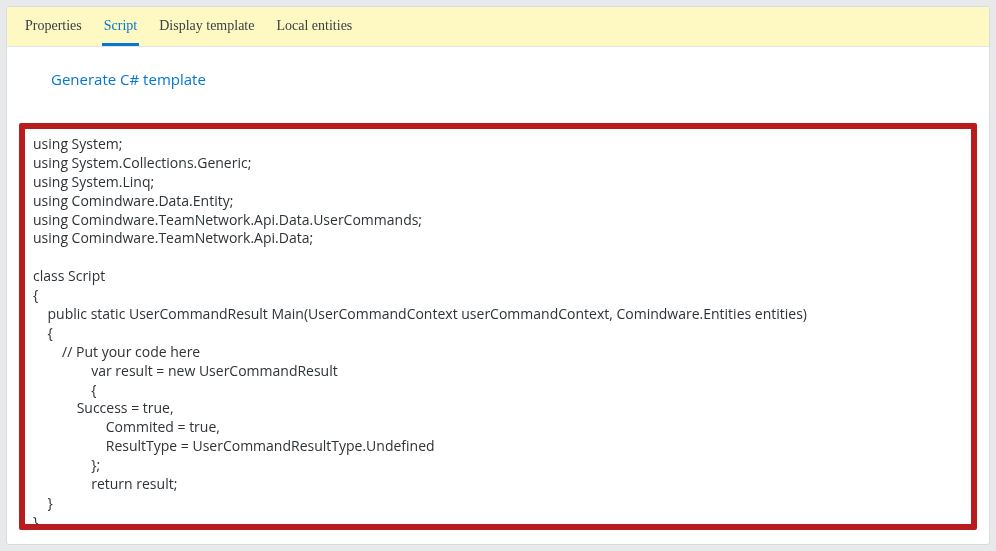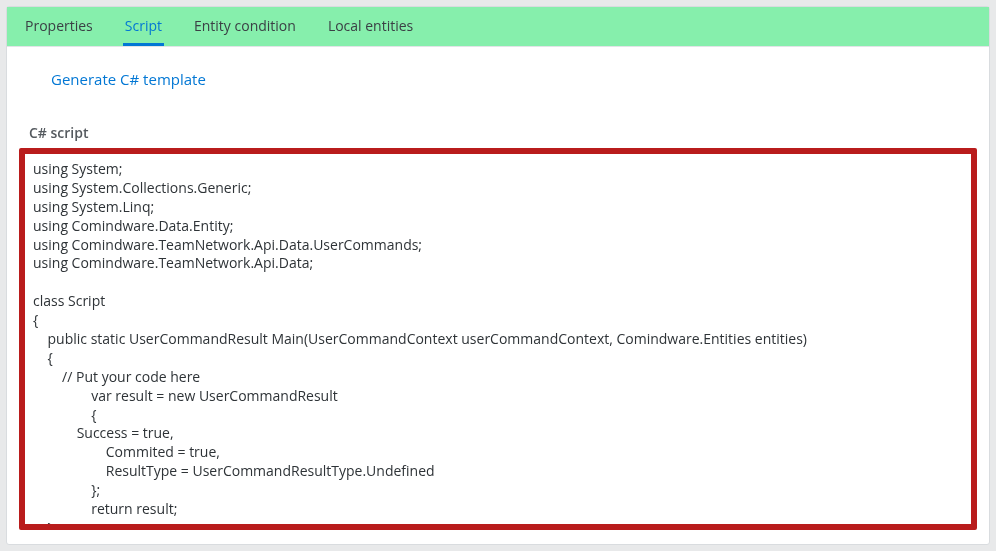--- a/index.html
+++ b/index.html
@@ -16,25 +16,26 @@
     border: 1px solid #d9dcdf;
     border-radius: 3px;
     width: 100%;
     height: 100%;
     display: flex;
     flex-direction: column;
   }
   .tabbar {
     display: flex;
     align-items: center;
-    gap: 28px;
+    gap: 18px;
     padding: 0 16px;
     height: 40px;
-    background: #86efac;
+    background: #fef9c3;
     border-bottom: 1px solid #e2e4e7;
+    font-family: Liberation Serif, serif;
   }
   .tab {
     font-size: 14px;
     color: #3b4045;
     cursor: pointer;
     padding: 10px 2px 8px 2px;
     border-bottom: 3px solid transparent;
     line-height: 18px;
   }
   .tab.active {
@@ -76,26 +77,25 @@
     background: #fff;
   }
 </style>
 </head>
 <body>
 
 <div class="panel">
   <div class="tabbar">
     <div class="tab">Properties</div>
     <div class="tab active">Script</div>
-    <div class="tab">Entity condition</div>
+    <div class="tab">Display template</div>
     <div class="tab">Local entities</div>
   </div>
   <div class="content">
     <span class="gen-link">Generate С# template</span>
-    <div class="section-label">С# script</div>
     <div class="code-box">using System;
 using System.Collections.Generic;
 using System.Linq;
 using Comindware.Data.Entity;
 using Comindware.TeamNetwork.Api.Data.UserCommands;
 using Comindware.TeamNetwork.Api.Data;
 
 class Script
 {
     public static UserCommandResult Main(UserCommandContext userCommandContext, Comindware.Entities entities)

